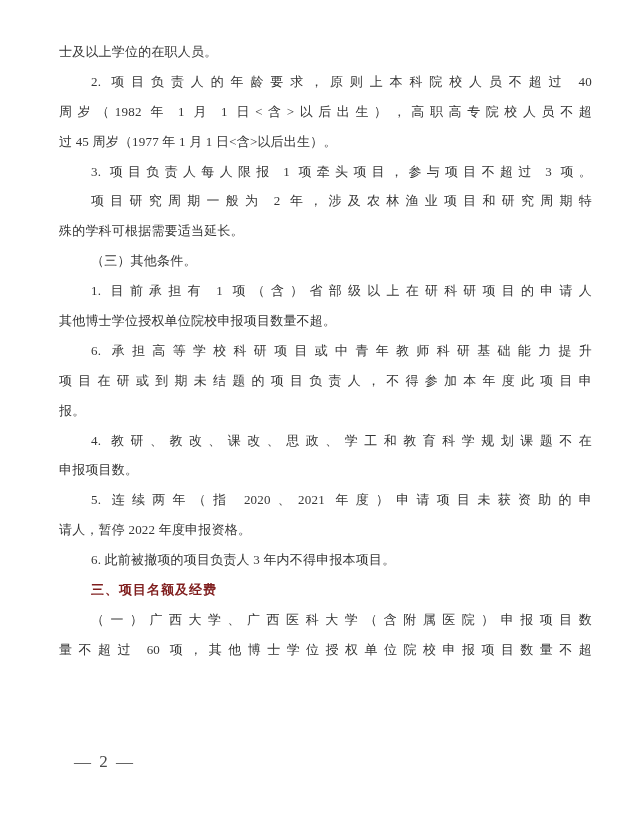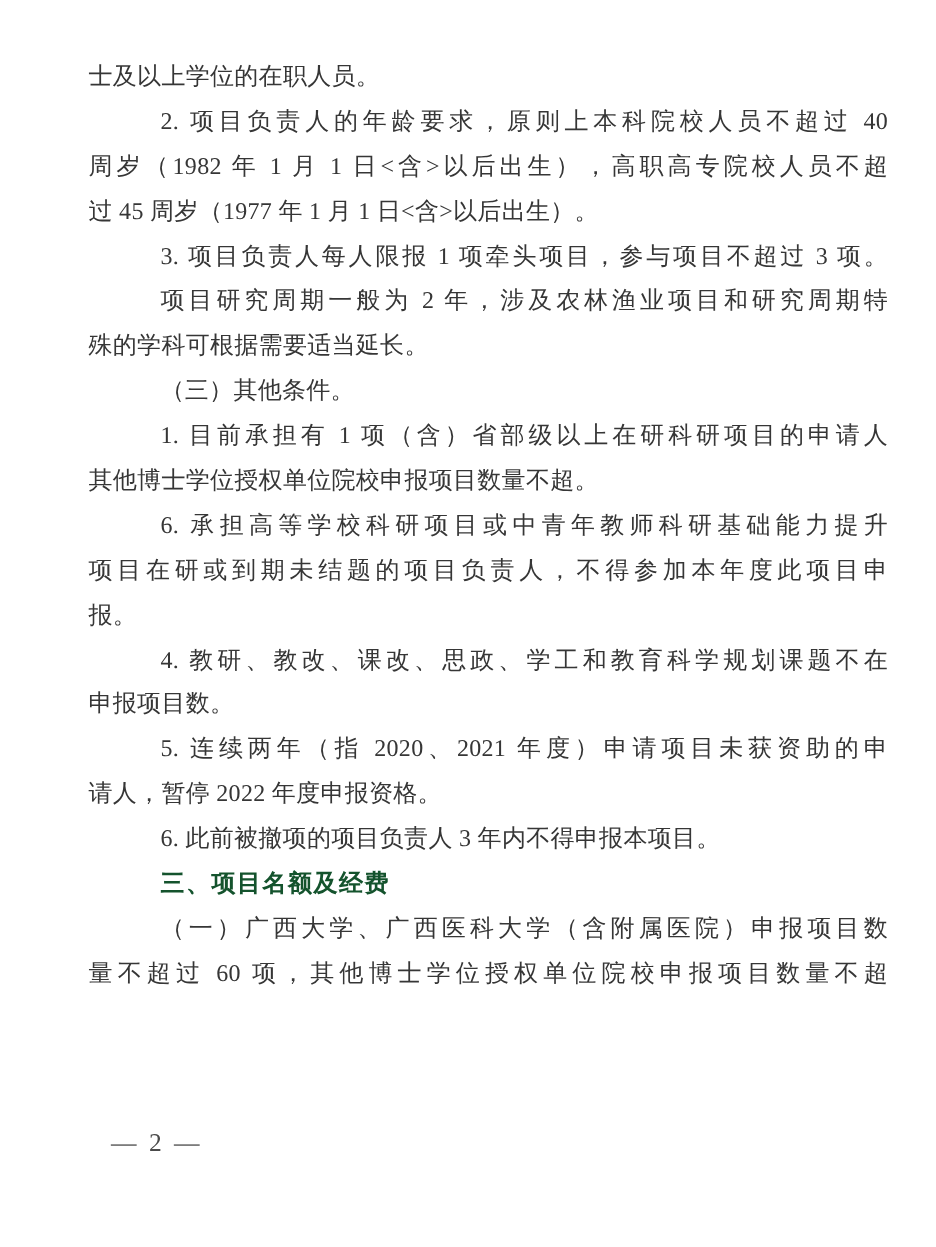--- a/index.html
+++ b/index.html
@@ -13,48 +13,47 @@
     height: 831px;
     background: #ffffff;
     overflow: hidden;
     font-family: "Liberation Serif", "DejaVu Serif", serif;
   }
   .doc-body {
     position: absolute;
     left: 59px;
     top: 37px;
     width: 533px;
-    font-size: 16px;
+    font-size: 13px;
     line-height: 29.9px;
     color: #363636;
     letter-spacing: 0.2px;
   }
   .doc-line {
     height: 29.9px;
     white-space: nowrap;
     text-align: left;
   }
   .doc-line.indent {
     padding-left: 32px;
-    margin-left: 16px;
   }
   .doc-line.justify {
     white-space: normal;
     text-align: justify;
     text-align-last: justify;
     word-break: break-all;
   }
   .doc-line.justify.indent {
     padding-left: 0;
     text-indent: 32px;
   }
   .doc-line.bold {
     font-family: "Liberation Sans", "DejaVu Sans", sans-serif;
     font-weight: 700;
-    color: #14532d;
+    color: #7f1d1d;
     letter-spacing: 1px;
   }
   .page-footer {
     position: absolute;
     left: 74px;
     top: 750px;
     font-size: 17px;
     line-height: 24px;
     color: #4a4a4a;
     letter-spacing: 2px;

